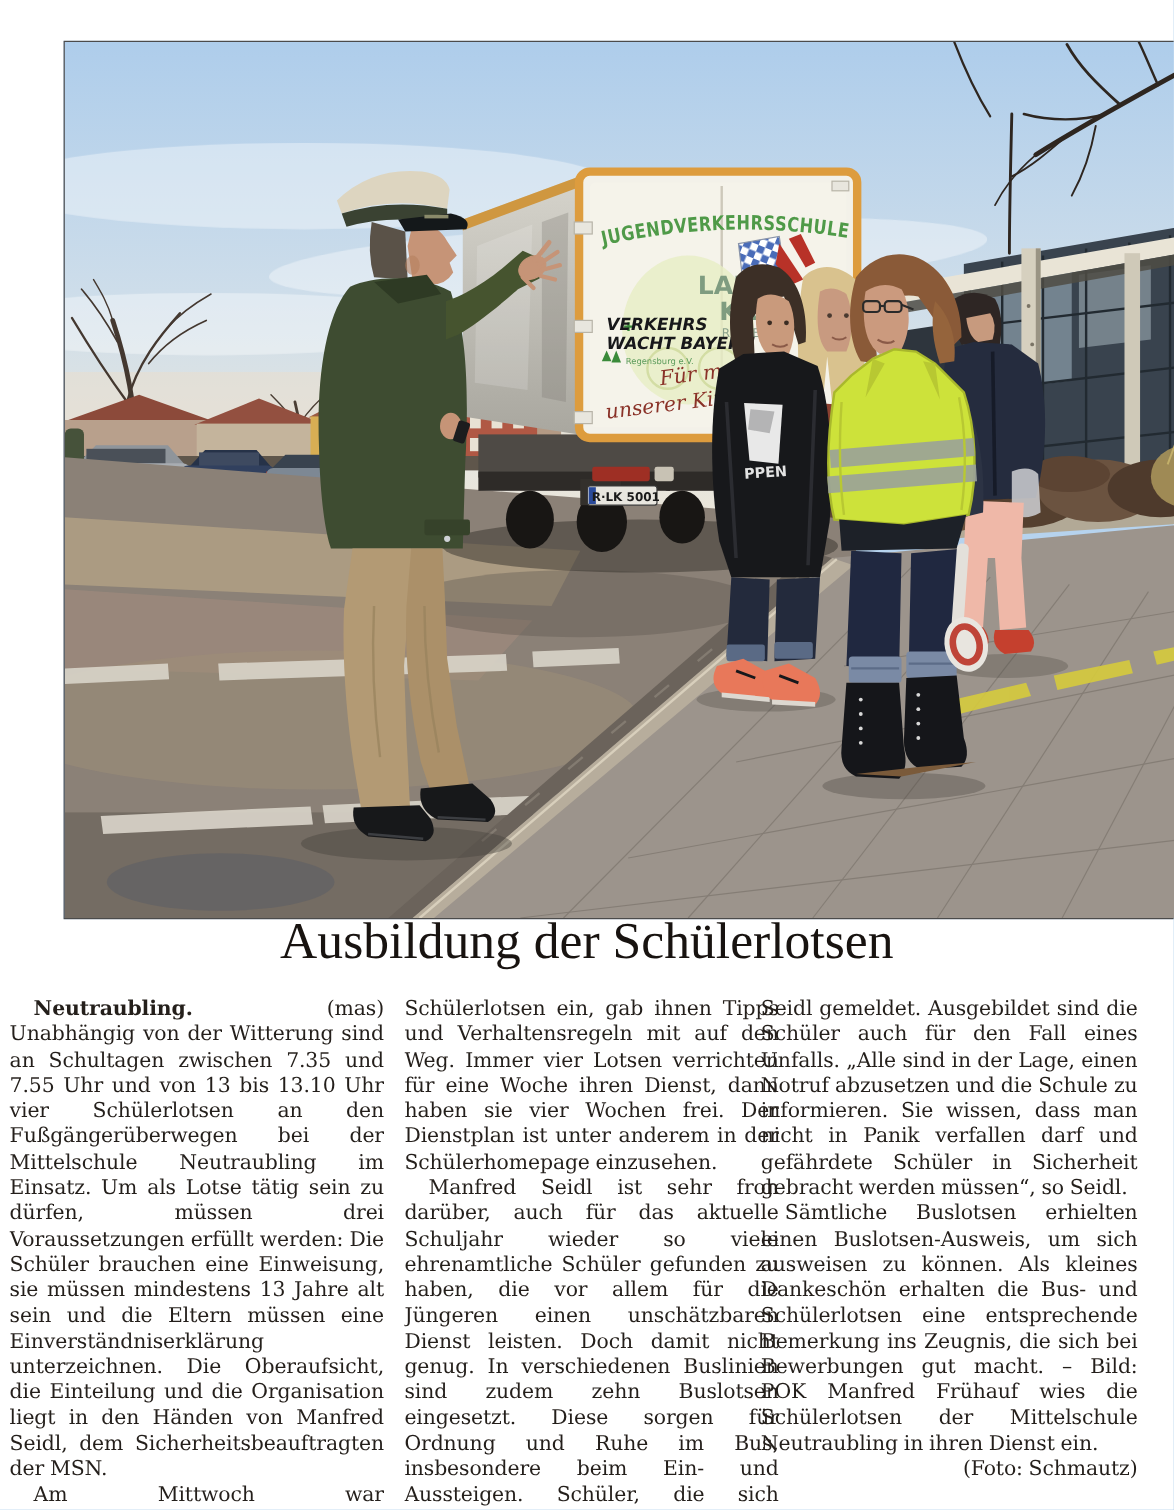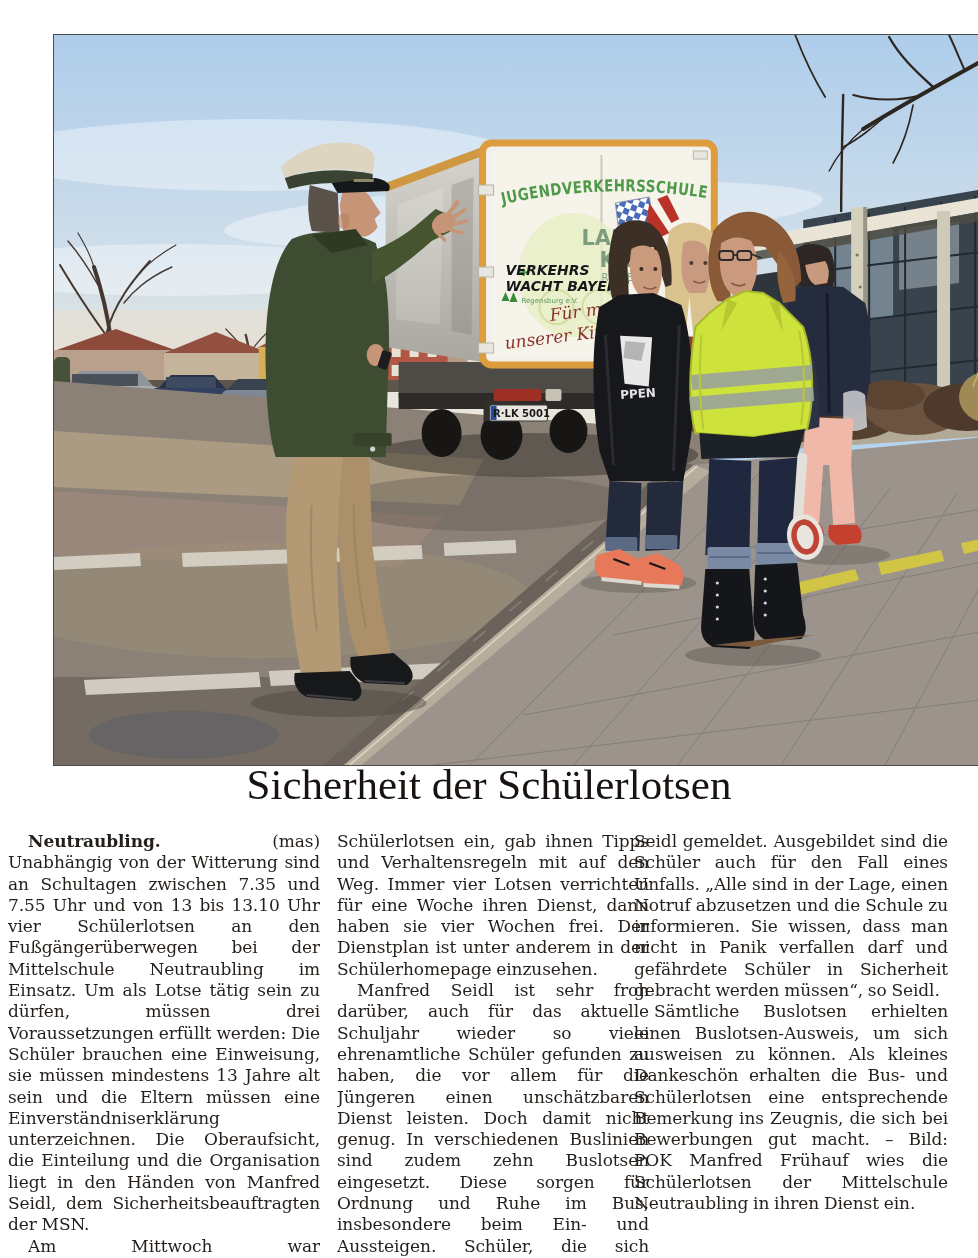--- a/index.html
+++ b/index.html
@@ -424,28 +424,29 @@
 
     <g>
       <rect x="742" y="418" width="10" height="70" rx="4" fill="#e3e0da" transform="rotate(4 747 453)"></rect>
       <ellipse cx="752" cy="502" rx="18" ry="23" fill="#e8e5df" transform="rotate(-12 752 502)"></ellipse>
       <ellipse cx="752" cy="502" rx="11" ry="15" fill="none" stroke="#bf4438" stroke-width="5.5" transform="rotate(-12 752 502)"></ellipse>
     </g>
   </g>
 </svg>
 </figure>
 
-<h1 class="headline">Sicherheit der Schülerlotsen</h1>
+<h1 class="headline">Ausbildung der Schülerlotsen</h1>
 
 <div class="col" id="col1">
   <p><span class="lead">Neutraubling.</span><span> (mas) Unabhängig von der Witterung sind an Schultagen zwischen 7.35 und 7.55 Uhr und von 13 bis 13.10 Uhr vier Schülerlotsen an den Fußgängerüberwegen bei der Mittelschule Neutraubling im Einsatz. Um als Lotse tätig sein zu dürfen, müssen drei Voraussetzungen erfüllt werden: Die Schüler brauchen eine Einweisung, sie müssen mindestens 13 Jahre alt sein und die Eltern müssen eine Einverständniserklärung unterzeichnen. Die Oberaufsicht, die Einteilung und die Organisation liegt in den Händen von Manfred Seidl, dem Sicherheitsbeauftragten der MSN.</span></p>
   <p><span>Am Mittwoch war Polizeioberkommissar Manfred Frühauf zu Gast an der Schule. Er wies 51</span></p>
 </div>
 
 <div class="col" id="col2">
   <p class="noindent"><span>Schülerlotsen ein, gab ihnen Tipps und Verhaltensregeln mit auf den Weg. Immer vier Lotsen verrichten für eine Woche ihren Dienst, dann haben sie vier Wochen frei. Der Dienstplan ist unter anderem in der Schülerhomepage einzusehen.</span></p>
   <p><span>Manfred Seidl ist sehr froh darüber, auch für das aktuelle Schuljahr wieder so viele ehrenamtliche Schüler gefunden zu haben, die vor allem für die Jüngeren einen unschätzbaren Dienst leisten. Doch damit nicht genug. In verschiedenen Buslinien sind zudem zehn Buslotsen eingesetzt. Diese sorgen für Ordnung und Ruhe im Bus, insbesondere beim Ein- und Aussteigen. Schüler, die sich danebenbenehmen, werden bei der Schulleitung oder bei Manfred</span></p>
 </div>
 
 <div class="col" id="col3">
   <p class="noindent"><span>Seidl gemeldet. Ausgebildet sind die Schüler auch für den Fall eines Unfalls. „Alle sind in der Lage, einen Notruf abzusetzen und die Schule zu informieren. Sie wissen, dass man nicht in Panik verfallen darf und gefährdete Schüler in Sicherheit gebracht werden müssen“, so Seidl.</span></p>
   <p><span>Sämtliche Buslotsen erhielten einen Buslotsen-Ausweis, um sich ausweisen zu können. Als kleines Dankeschön erhalten die Bus- und Schülerlotsen eine entsprechende Bemerkung ins Zeugnis, die sich bei Bewerbungen gut macht. – Bild: POK Manfred Frühauf wies die Schülerlotsen der Mittelschule Neutraubling in ihren Dienst ein.</span></p>
+  <p class="credit">(Foto: Schmautz)</p>
 </div>
 
 </body></html>

